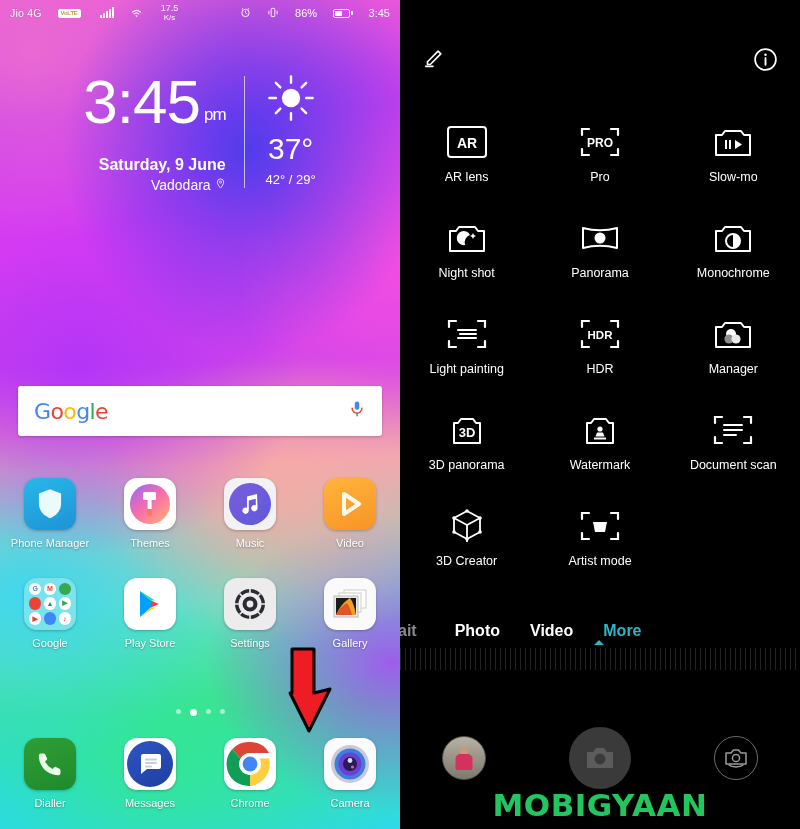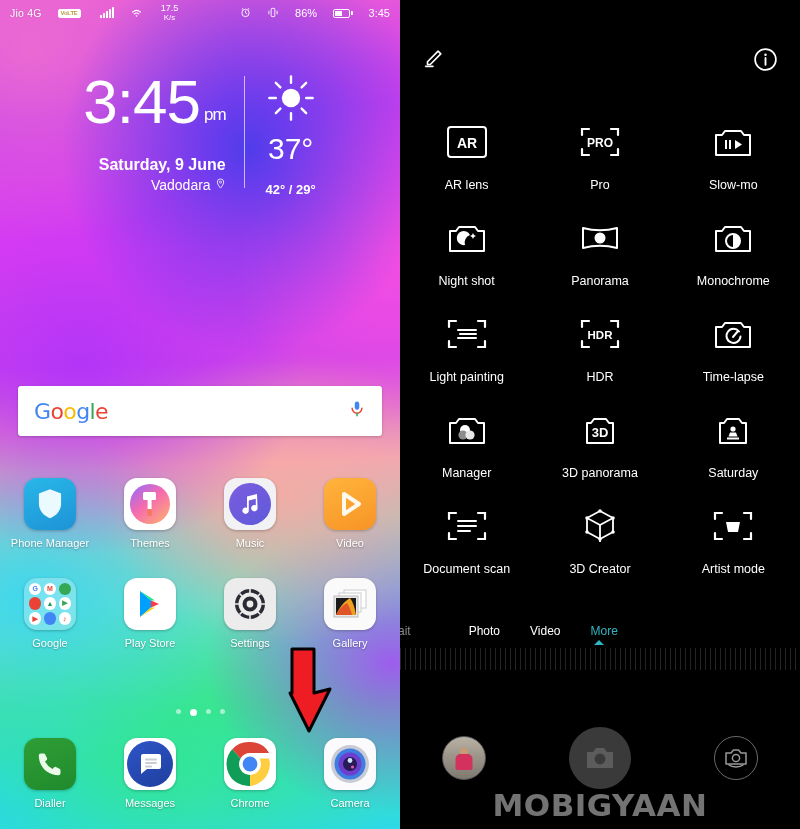--- a/index.html
+++ b/index.html
@@ -57,21 +57,21 @@
   .widget-inner{ display:flex; align-items:flex-start; }
   .w-left{ text-align:right; padding-right:18px; }
   .bigtime{ font-size:62px; font-weight:200; line-height:.98; letter-spacing:-1px;
             display:flex; align-items:flex-end; justify-content:flex-end; }
   .bigtime .pm{ font-size:17px; font-weight:300; margin-left:4px; margin-bottom:9px; }
   .wdate{ font-size:16px; font-weight:700; margin-top:23px; }
   .wloc{ font-size:14px; font-weight:300; margin-top:3px; display:flex; align-items:center; justify-content:flex-end; gap:4px;}
   .divider{ width:1px; background:rgba(255,255,255,.65); height:112px; margin-top:4px; }
   .w-right{ padding-left:20px; text-align:center; }
   .wtemp{ font-size:30px; font-weight:300; margin-top:4px; }
-  .wrange{ font-size:13px; font-weight:700; margin-top:16px; }
+  .wrange{ font-size:13px; font-weight:400; margin-top:6px; }
 
   
   .searchbar{
     position:absolute; top:386px; left:18px; right:18px; height:50px; background:#fff;
     border-radius:3px; display:flex; align-items:center; justify-content:space-between;
     padding:0 16px; box-shadow:0 1px 3px rgba(0,0,0,.22);
   }
   .glogo{ font-size:22px; letter-spacing:-.6px; font-family:"DejaVu Sans", sans-serif; }
   .glogo span:nth-child(1){color:#4285F4}.glogo span:nth-child(2){color:#EA4335}
   .glogo span:nth-child(3){color:#FBBC05}.glogo span:nth-child(4){color:#4285F4}
@@ -109,46 +109,46 @@
   .arrow-home{ position:absolute; left:278px; top:645px; }
 
   
   .cam{ position:relative; width:400px; height:829px; background:#000; overflow:hidden; }
   .cam-top{ position:absolute; top:44px; left:0; right:0; height:34px; display:flex;
             align-items:center; justify-content:space-between; padding:0 22px; }
   .modes{ position:absolute; top:108px; left:0; right:0; display:grid;
           grid-template-columns:repeat(3,1fr); row-gap:0px; }
   .mode{ display:flex; flex-direction:column; align-items:center; height:96px; padding-top:12px; }
   .mode .mi{ height:44px; display:flex; align-items:center; justify-content:center; }
-  .mode .ml{ color:#fff; font-size:12.5px; margin-top:14px; white-space:nowrap; }
+  .mode .ml{ color:#fff; font-size:12.5px; margin-top:6px; white-space:nowrap; }
 
   .tabs{ position:absolute; top:616px; left:0; right:0; height:30px;
          display:flex; align-items:center; }
-  .tab{ color:#fff; font-size:12px; }
+  .tab{ color:#fff; font-size:16px;font-weight:bold; }
   .tab.dim{ color:#8a8a8a; }
   .tab.active{ color:#2fb5c4; }
   .tab-caret{ position:absolute; top:640px; width:0;height:0;
        border-left:5px solid transparent;border-right:5px solid transparent;border-bottom:5px solid #2fb5c4;}
   .ruler{ position:absolute; top:648px; left:0; right:0; height:22px;
           background:repeating-linear-gradient(90deg,#2a2a2a 0 1px, #000 1px 5px); opacity:.85;}
   .cam-bottom{ position:absolute; top:718px; left:0; right:0; height:80px; display:flex;
                align-items:center; justify-content:space-around; }
   .thumb{ width:44px;height:44px;border-radius:50%; overflow:hidden; border:1px solid #555;
           background:linear-gradient(180deg,#b9b2a4 0%,#9c968a 45%,#7e7a70 100%); position:relative;}
   .thumb .person{ position:absolute; left:50%; top:40%; transform:translateX(-50%);
                   width:17px;height:16px;background:#d3325e;border-radius:5px 5px 2px 2px;}
   .thumb .head{ position:absolute; left:50%; top:26%; transform:translateX(-50%);
                 width:8px;height:8px;background:#c99a74;border-radius:50%;}
   .shutter{ width:62px;height:62px;border-radius:50%;background:#3a3a3a;
             display:flex;align-items:center;justify-content:center;}
   .switchcam{ width:44px;height:44px;border-radius:50%;border:1.3px solid #6a6a6a;
             display:flex;align-items:center;justify-content:center;}
 
   .wm{ position:absolute; bottom:6px; left:0; right:0; text-align:center;
-       font-size:31px; font-weight:bold; letter-spacing:.5px; color:#737373;
+       font-size:31px; font-weight:bold; letter-spacing:.5px; color:#22c55e;
        font-family:"DejaVu Sans", sans-serif; }
 </style>
 </head>
 <body>
 
 <div class="screens">
 
   <div class="home">
 
     <div class="statusbar">
@@ -517,30 +517,20 @@
           <svg width="42" height="34" viewBox="0 0 42 34">
               <g stroke="#fff" stroke-width="2.2" fill="none" stroke-linecap="round">
                 <path d="M3 10V4h7M39 10V4h-7M3 24v6h7M39 24v6h-7"></path>
               </g>
           <text x="21" y="22" font-size="11.5" font-family="Liberation Sans" fill="#fff" text-anchor="middle" font-weight="600">HDR</text>
             </svg>
         </div>
         <div class="ml">HDR</div>
       </div>
 
-      <div class="mode">
-        <div class="mi">
-          <svg width="42" height="34" viewBox="0 0 42 34">
-              <path d="M4 10h6l3-4h16l3 4h6v20H4z" stroke="#fff" stroke-width="2" fill="none" stroke-linejoin="round"></path>
-          <path d="M27 14.5a7 7 0 10 1.5 5" stroke="#fff" stroke-width="2" fill="none" stroke-linecap="round"></path>
-              <path d="M21 20l5-6" stroke="#fff" stroke-width="2" stroke-linecap="round"></path>
-            </svg>
-        </div>
-        <div class="ml">Time-lapse</div>
-      </div>
 
       <div class="mode">
         <div class="mi">
           <svg width="42" height="34" viewBox="0 0 42 34">
               <path d="M4 10h6l3-4h16l3 4h6v20H4z" stroke="#fff" stroke-width="2" fill="none" stroke-linejoin="round"></path>
           <circle cx="19" cy="17" r="5" fill="#fff"></circle>
               <circle cx="17" cy="22" r="4.6" fill="#8c8c8c"></circle>
               <circle cx="24" cy="22" r="4.6" fill="#e8e8e8"></circle>
             </svg>
         </div>
@@ -559,21 +549,21 @@
 
       <div class="mode">
         <div class="mi">
           <svg width="42" height="34" viewBox="0 0 42 34">
               <path d="M8 10h4l3-4h12l3 4h4v20H8z" stroke="#fff" stroke-width="2" fill="none" stroke-linejoin="round"></path>
           <circle cx="21" cy="16" r="2.6" fill="#fff"></circle>
               <path d="M18 19.5h6l1.5 4h-9z" fill="#fff"></path>
               <rect x="15" y="24.5" width="12" height="2" fill="#fff"></rect>
             </svg>
         </div>
-        <div class="ml">Saturday</div>
+        <div class="ml">Watermark</div>
       </div>
 
       <div class="mode">
         <div class="mi">
           <svg width="42" height="34" viewBox="0 0 42 34">
               <g stroke="#fff" stroke-width="2.2" fill="none" stroke-linecap="round">
                 <path d="M3 10V4h7M39 10V4h-7M3 24v6h7M39 24v6h-7"></path>
               </g>
           <g stroke="#fff" stroke-width="2" stroke-linecap="round">
                 <path d="M12 12h18M12 17h18M12 22h12"></path>
@@ -611,21 +601,21 @@
               </g>
           <path d="M14 13h14l-2 10H16z" fill="#fff"></path>
             </svg>
         </div>
         <div class="ml">Artist mode</div>
       </div>
     </div>
 
     <div class="tabs">
       <span class="tab dim" style="margin-left:-2px">ait</span>
-      <span class="tab" style="margin-left:58px">Photo</span>
+      <span class="tab" style="margin-left:38px">Photo</span>
       <span class="tab" style="margin-left:30px">Video</span>
       <span class="tab active" style="margin-left:30px">More</span>
     </div>
     <div class="tab-caret" style="left:194px"></div>
     <div class="ruler"></div>
 
     <div class="cam-bottom">
       <div class="thumb">
         <span class="head"></span>
           <span class="person"></span>

